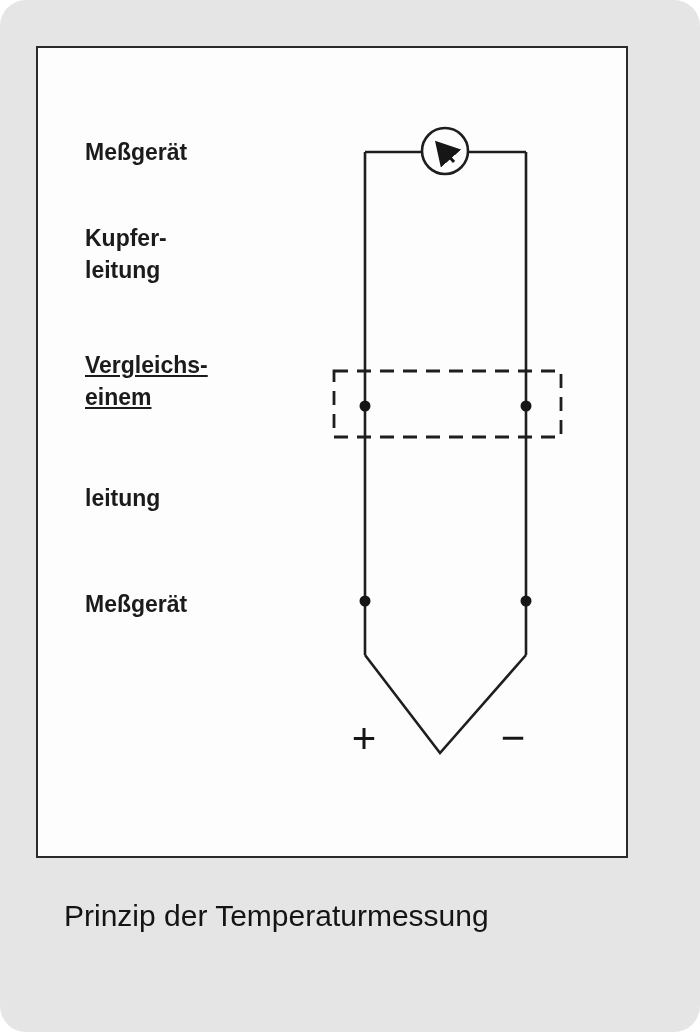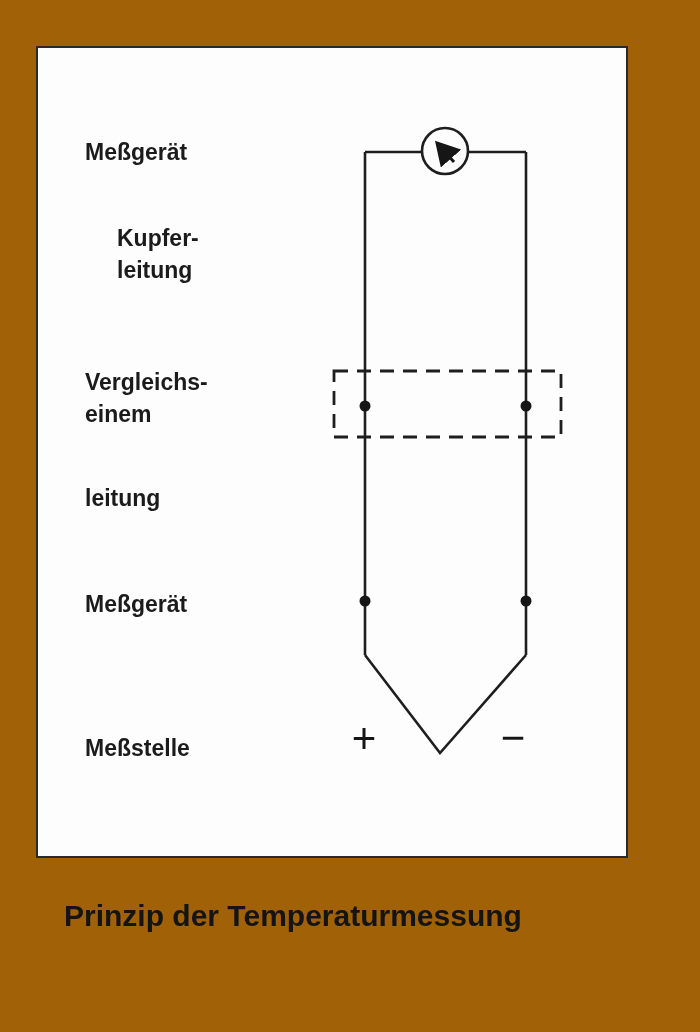--- a/index.html
+++ b/index.html
@@ -4,24 +4,25 @@
 <style>
   html, body {
     margin: 0;
     padding: 0;
     background: #ffffff;
   }
   .page {
     position: relative;
     width: 700px;
     height: 1032px;
-    background: #a16207;
+    background: #e5e5e5;
     font-family: "Liberation Sans", sans-serif;
     color: #1b1b1b;
     overflow: hidden;
+    border-radius: 26px;
   }
   .frame {
     position: absolute;
     left: 36px;
     top: 46px;
     width: 592px;
     height: 812px;
     border: 2px solid #2a2a2a;
     background: #fdfdfd;
     box-sizing: border-box;
@@ -35,31 +36,31 @@
   }
   .label {
     position: absolute;
     font-size: 23px;
     font-weight: bold;
     line-height: 32px;
     color: #1b1b1b;
     white-space: nowrap;
   }
   .lbl-messgeraet   { left: 85px; top: 136px; }
-  .lbl-kupfer       { left: 85px; top: 222px; margin-left: 32px; }
-  .lbl-vergleich    { left: 85px; top: 366px; }
+  .lbl-kupfer       { left: 85px; top: 222px; }
+  .lbl-vergleich    { left: 85px; top: 349px; text-decoration: underline; }
   .lbl-ausgleich    { left: 85px; top: 482px; }
   .lbl-anschluss    { left: 85px; top: 588px; }
   .lbl-messstelle   { left: 85px; top: 732px; }
   .caption {
     position: absolute;
     left: 64px;
     top: 892px;
     font-size: 30px;
-    font-weight: bold;
+    font-weight: normal;
     line-height: 47px;
     color: #141414;
   }
   svg .wire {
     stroke: #1e1e1e;
     stroke-width: 2.6;
     fill: none;
   }
   svg .dashed-box {
     stroke: #1e1e1e;
@@ -110,23 +111,20 @@
   </div>
 
   <div class="label lbl-ausgleich">
     <div>leitung</div>
   </div>
 
   <div class="label lbl-anschluss">
     <div>Meßgerät</div>
   </div>
 
-  <div class="label lbl-messstelle">
-    <div>Meßstelle</div>
-  </div>
 
   <svg class="diagram-svg" viewBox="0 0 700 1032">
     <defs>
       <marker id="arrowhead" markerWidth="9" markerHeight="9" refX="6.5" refY="4.5" orient="auto">
         <path d="M0,0 L8,4.5 L0,9 Z" fill="#161616"></path>
       </marker>
     </defs>
 
     <line class="wire" x1="365" y1="152" x2="423" y2="152"></line>
     <line class="wire" x1="467" y1="152" x2="526" y2="152"></line>

